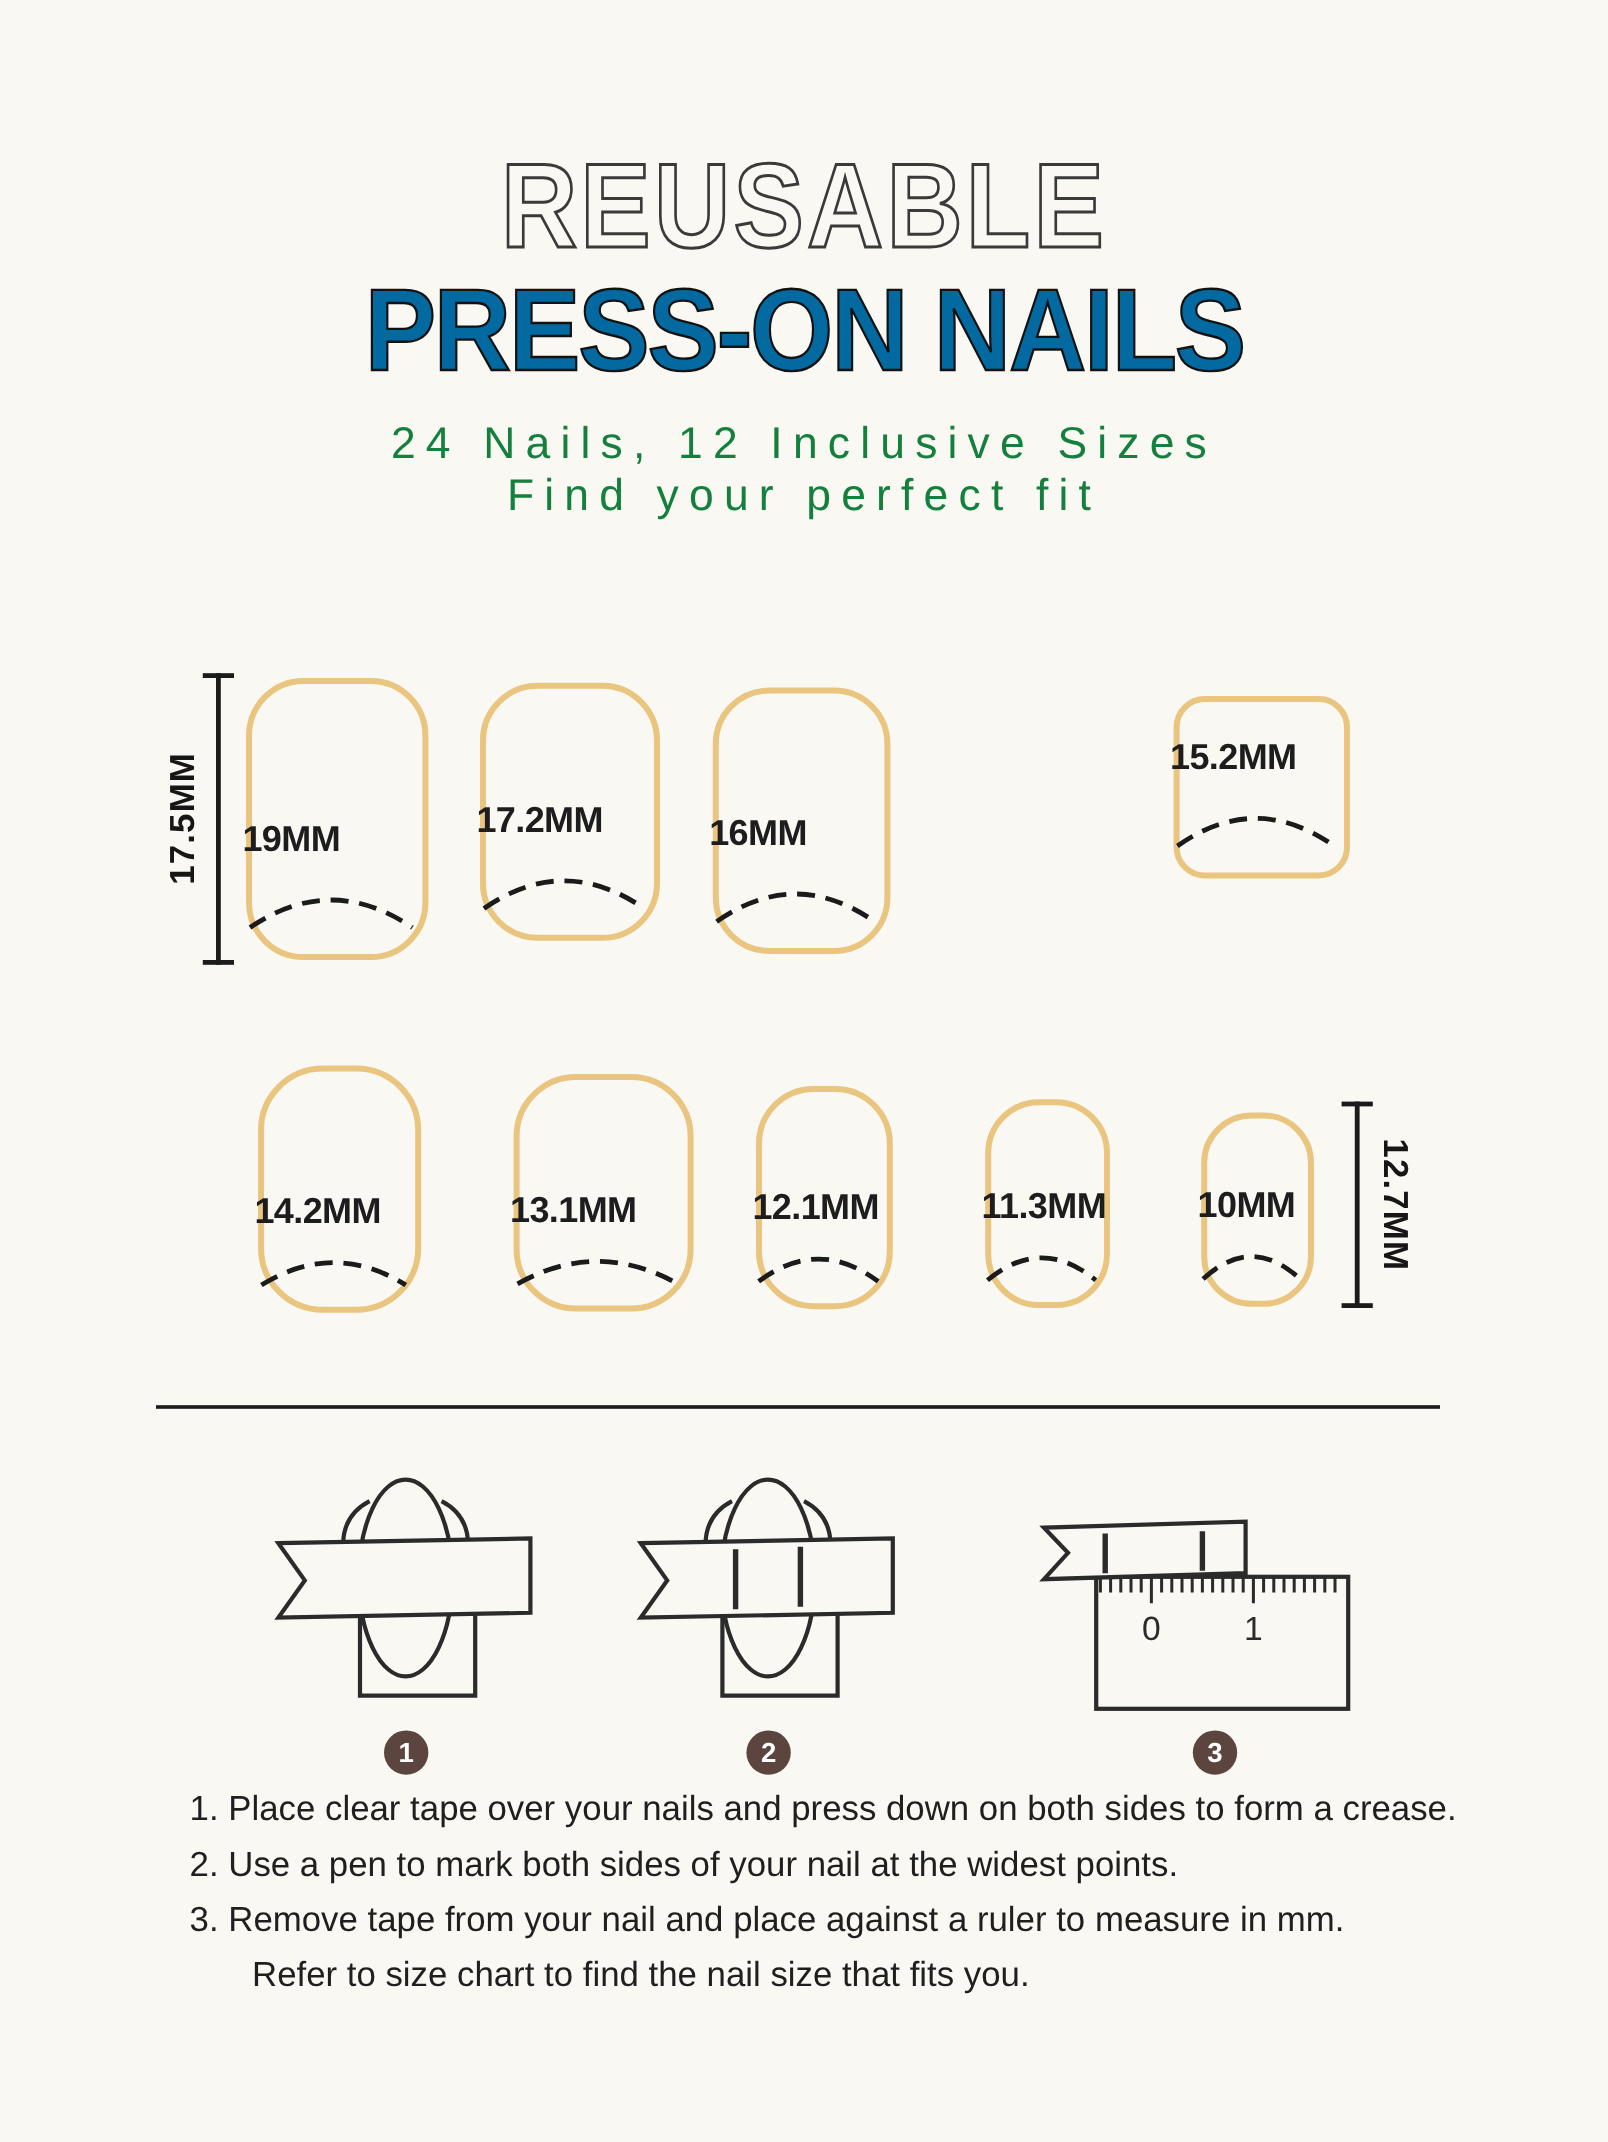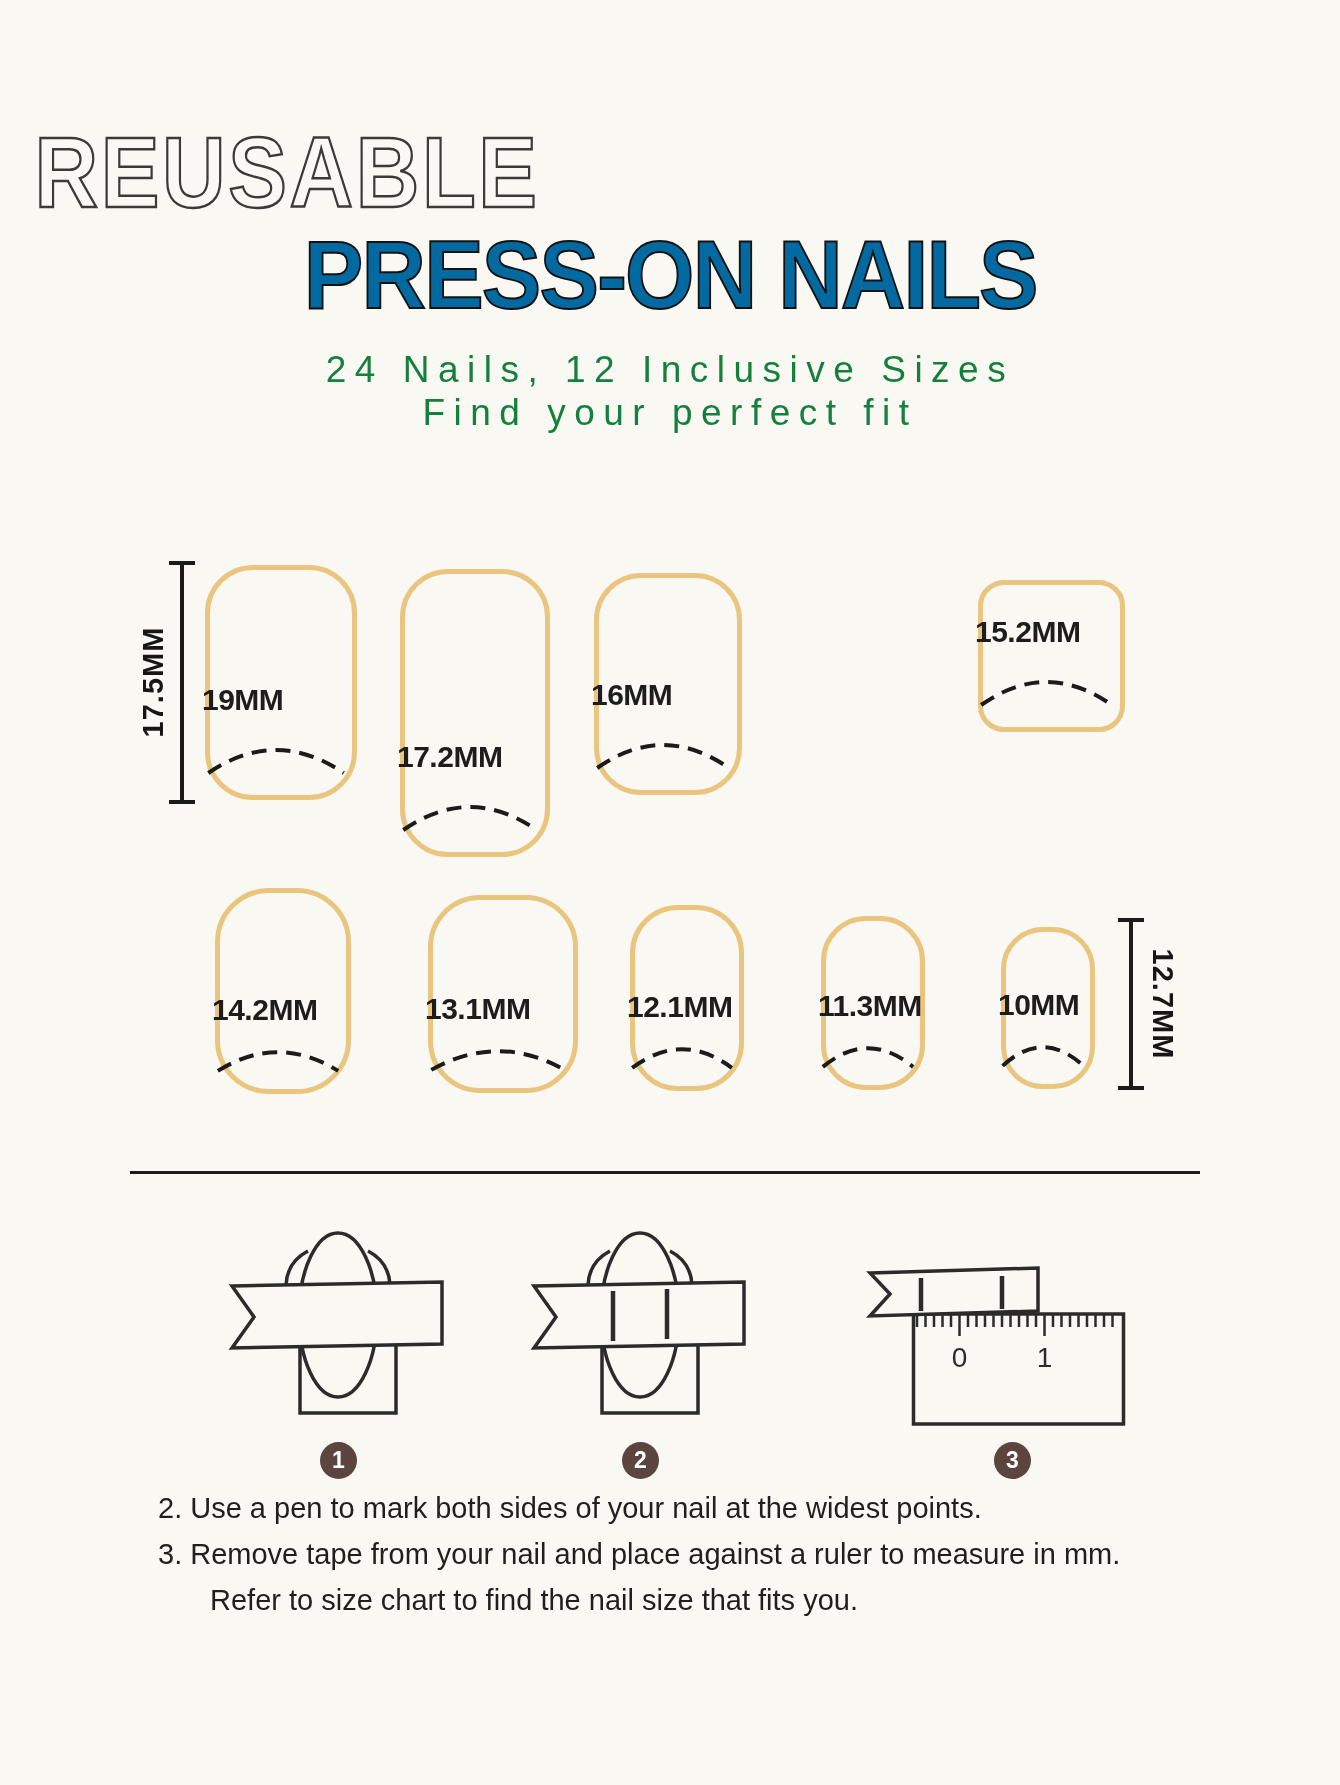--- a/index.html
+++ b/index.html
@@ -7,21 +7,21 @@
     --gold:#e9c57f;
     --ink:#222222;
     --line:#2b2b2b;
     --brown:#5c453e;
   }
   html,body{margin:0;padding:0;}
   body{background:var(--bg);font-family:"Liberation Sans","DejaVu Sans",sans-serif;}
   .page{position:relative;width:1340px;height:1785px;background:var(--bg);overflow:hidden;}
 
   
-  .title-outline{position:absolute;top:122px;left:0;width:100%;text-align:left;
+  .title-outline{position:absolute;top:122px;left:0;width:100%;text-align:center;
     font-size:100px;line-height:1;font-weight:700;text-decoration:underline;}
   .title-outline .scale{display:inline-block;transform:scaleX(0.88);transform-origin:center;
     letter-spacing:3px;color:transparent;-webkit-text-stroke:2.5px #3a3a3a;}
   .title-main{position:absolute;top:226px;left:0;width:100%;text-align:center;
     font-size:97px;line-height:1;font-weight:700;color:#0369a1;}
   .title-main .scale{display:inline-block;transform:scaleX(0.92);transform-origin:center;
     letter-spacing:-2px;-webkit-text-stroke:2px #121212;}
   .subtitle{position:absolute;left:0;width:100%;text-align:center;
     font-size:37px;color:#15803d;letter-spacing:8.5px;font-weight:400;}
   .subtitle.s1{top:349px;}
@@ -34,21 +34,21 @@
   .r1 .nail-label{bottom:78px;}
   .r2 .nail-label{bottom:62px;}
   .nail-arc{position:absolute;left:-6px;width:calc(100% + 2px);}
   .r1 .nail-arc{height:64px;bottom:12px;}
   .r2 .nail-arc{height:52px;bottom:10px;}
   .nail-arc path{fill:none;stroke:#1b1b1b;stroke-width:4px;vector-effect:non-scaling-stroke;
     stroke-dasharray:15 9;}
 
   
   .r1n1{left:205px;top:565px;width:152px;height:235px;border-radius:48px;}
-  .r1n2{left:400px;top:569px;width:150px;height:288px;border-radius:48px;}
+  .r1n2{left:400px;top:569px;width:150px;height:215px;border-radius:48px;}
   .r1n3{left:594px;top:573px;width:148px;height:222px;border-radius:47px;}
   .r1n4{left:787px;top:577px;width:147px;height:219px;border-radius:46px;}
   .r1n5{left:978px;top:580px;width:147px;height:152px;border-radius:26px;}
   
   .r2n1{left:215px;top:888px;width:136px;height:206px;border-radius:54px;}
   .r2n2{left:428px;top:895px;width:150px;height:198px;border-radius:52px;}
   .r2n3{left:630px;top:905px;width:114px;height:186px;border-radius:48px;}
   .r2n4{left:821px;top:916px;width:104px;height:174px;border-radius:45px;}
   .r2n5{left:1001px;top:927px;width:94px;height:162px;border-radius:42px;}
 
@@ -193,18 +193,19 @@
     <text class="ruler-num" x="199.5" y="122" text-anchor="middle">1</text>
     <path class="tape" d="M25,28 L193,23 L193,66 L25,71 L45,49 Z"></path>
     <path class="mark" d="M76,33 V66 M157,31 V64"></path>
   </svg>
 
   <div class="badge b1">1</div>
   <div class="badge b2">2</div>
   <div class="badge b3">3</div>
 
   <div class="instructions">
+    <p>1. Place clear tape over your nails and press down on both sides to form a crease.</p>
     <p>2. Use a pen to mark both sides of your nail at the widest points.</p>
     <p>3. Remove tape from your nail and place against a ruler to measure in mm.</p>
     <p class="indent">Refer to size chart to find the nail size that fits you.</p>
   </div>
 
 </div>
 
 </body></html>

